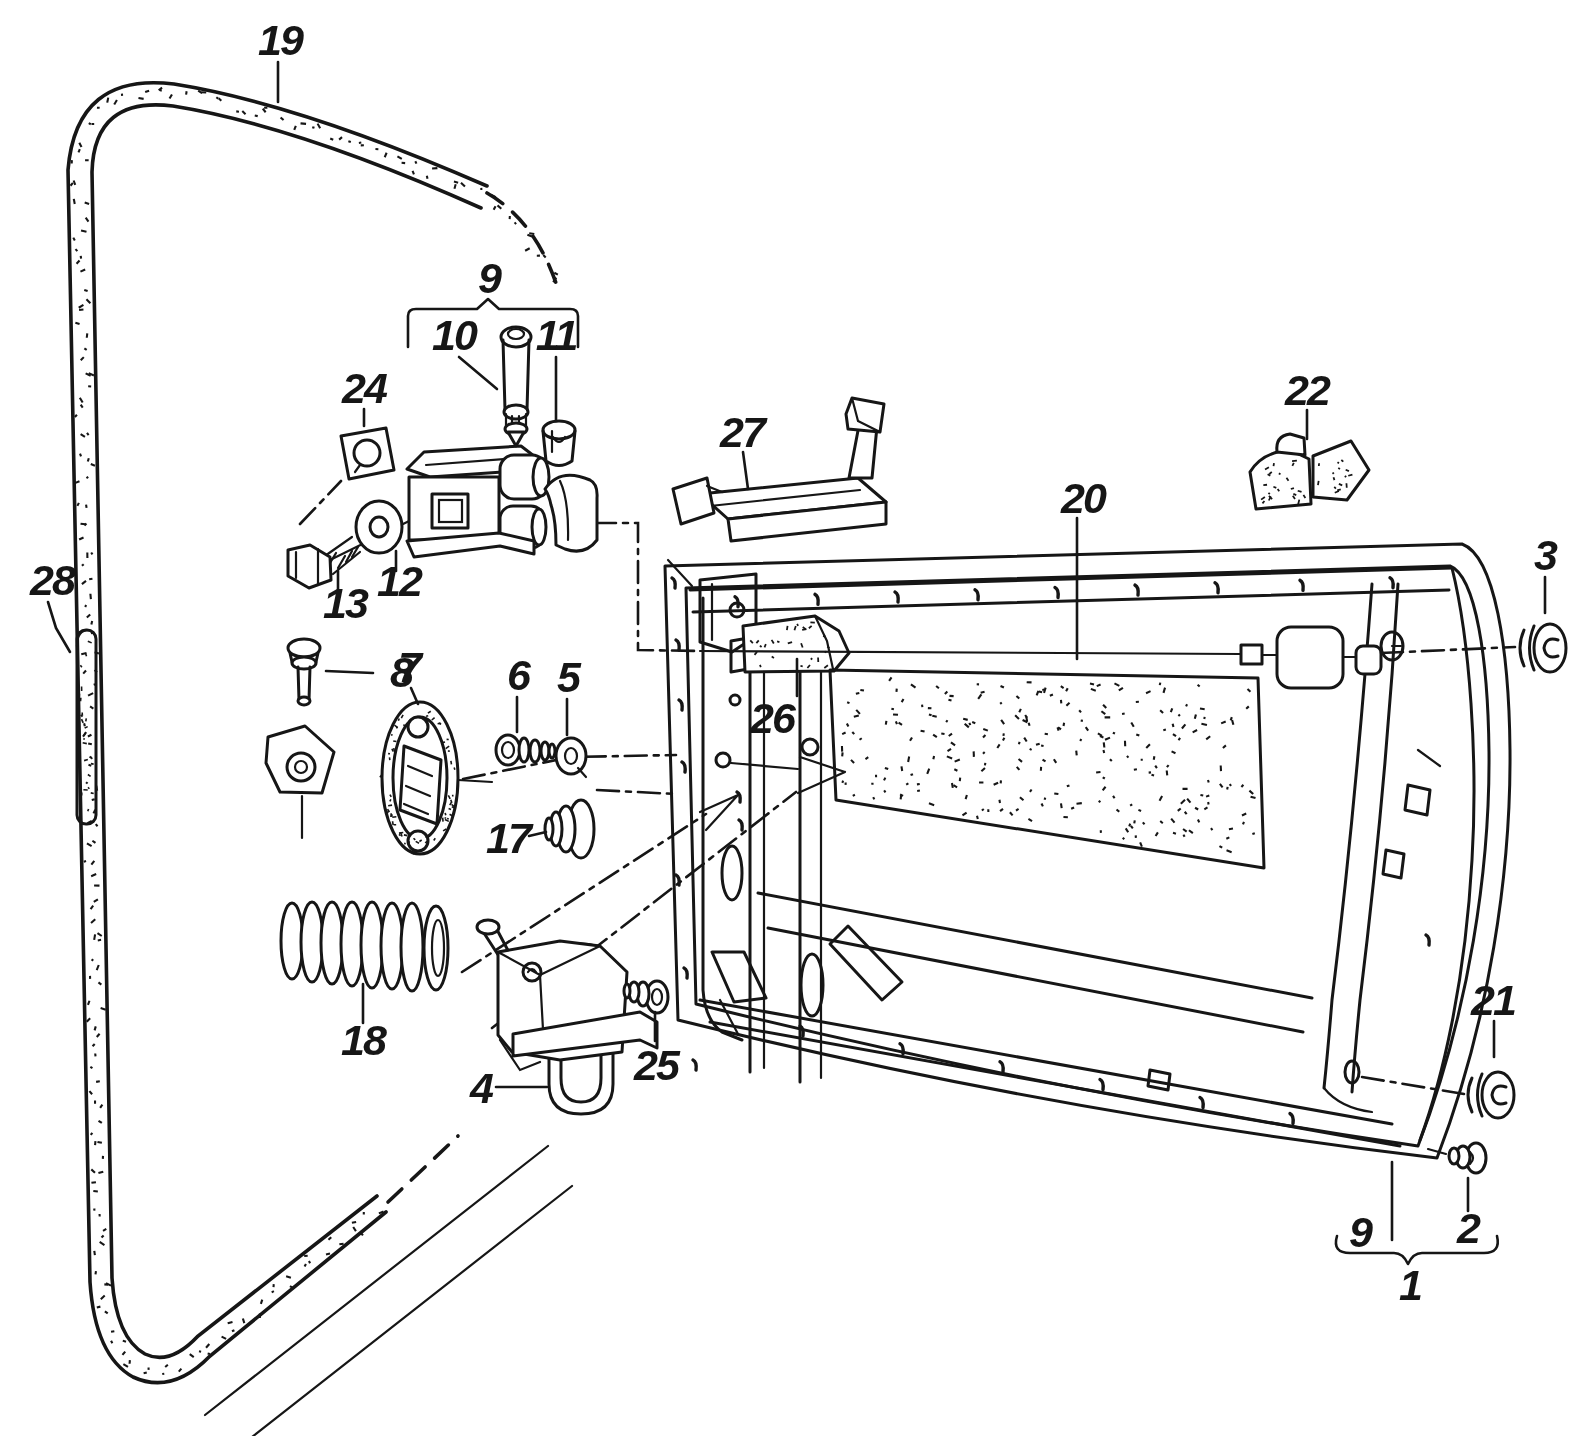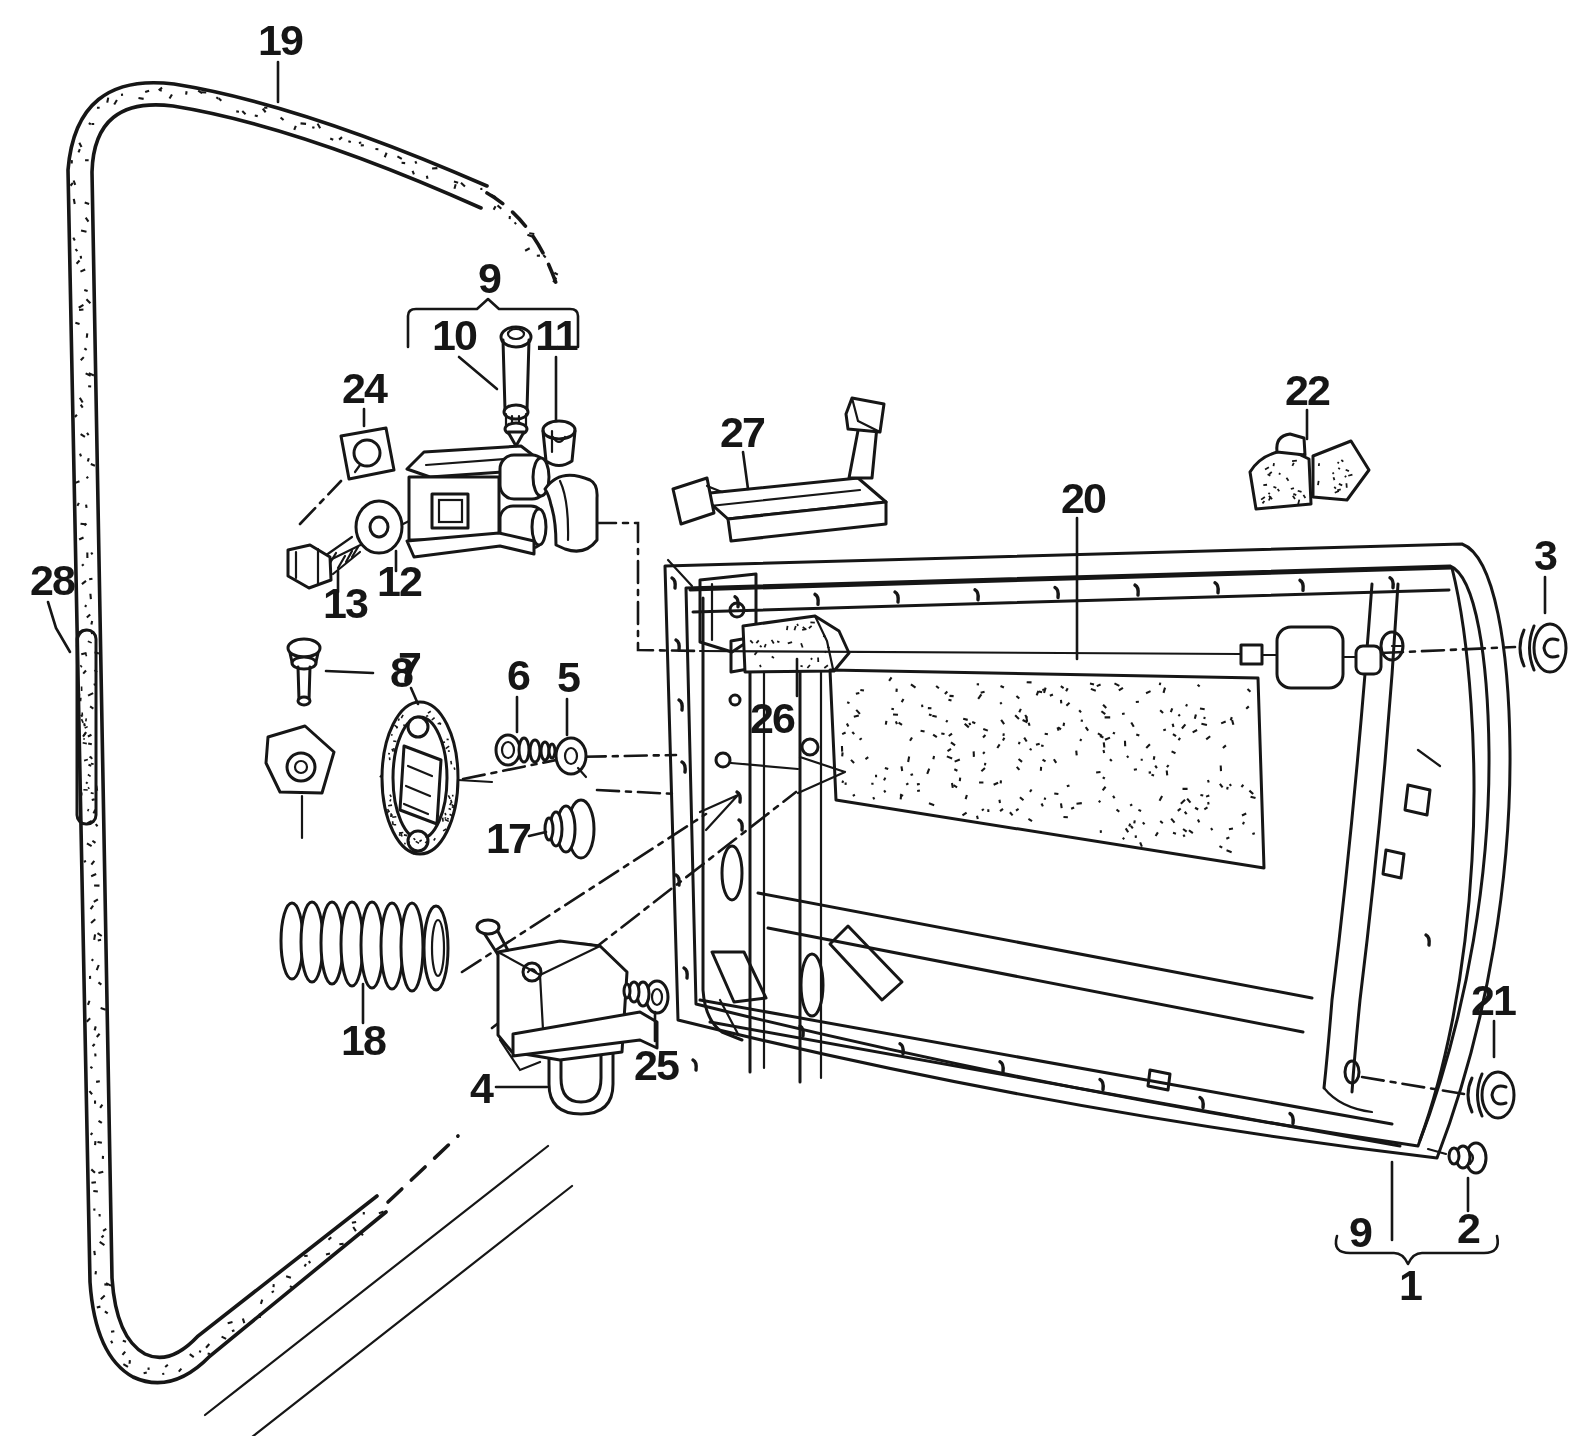--- a/index.html
+++ b/index.html
@@ -1,16 +1,16 @@
 <!DOCTYPE html>
 <html style="--line: #161616; --bg: #ffffff;"><head>
 <meta charset="utf-8">
 <style>
   html,body{margin:0;padding:0;background:#fff;}
-  #stage{width:1584px;height:1436px;position:relative;background:var(--bg,#fff);}
+  #stage{width:1584px;height:1436px;position:relative;background:var(--bg,#fff);font-style:italic;}
   svg{display:block}
   .ln{fill:none;stroke:var(--line,#161616);stroke-width:3;stroke-linecap:round;stroke-linejoin:round}
   .th{fill:none;stroke:var(--line,#161616);stroke-width:2.2;stroke-linecap:round}
   .sl{fill:none;stroke:var(--line,#161616);stroke-width:3.6;stroke-linecap:round}
   .pt{fill:#fff;stroke:var(--line,#161616);stroke-width:3;stroke-linecap:round;stroke-linejoin:round}
   .ld{fill:none;stroke:var(--line,#161616);stroke-width:2.6;stroke-linecap:round;stroke-linejoin:round}
   .dd{fill:none;stroke:var(--line,#161616);stroke-width:2.6;stroke-linecap:round;stroke-dasharray:22 7 5 7}
   .dsh{fill:none;stroke:var(--line,#161616);stroke-width:3.6;stroke-linecap:round;stroke-dasharray:19 13}
   .lbl{font-family:"Liberation Sans","DejaVu Sans",sans-serif;font-weight:bold;font-size:43px;
        letter-spacing:-2px;fill:var(--line,#161616);text-anchor:middle;user-select:none}

